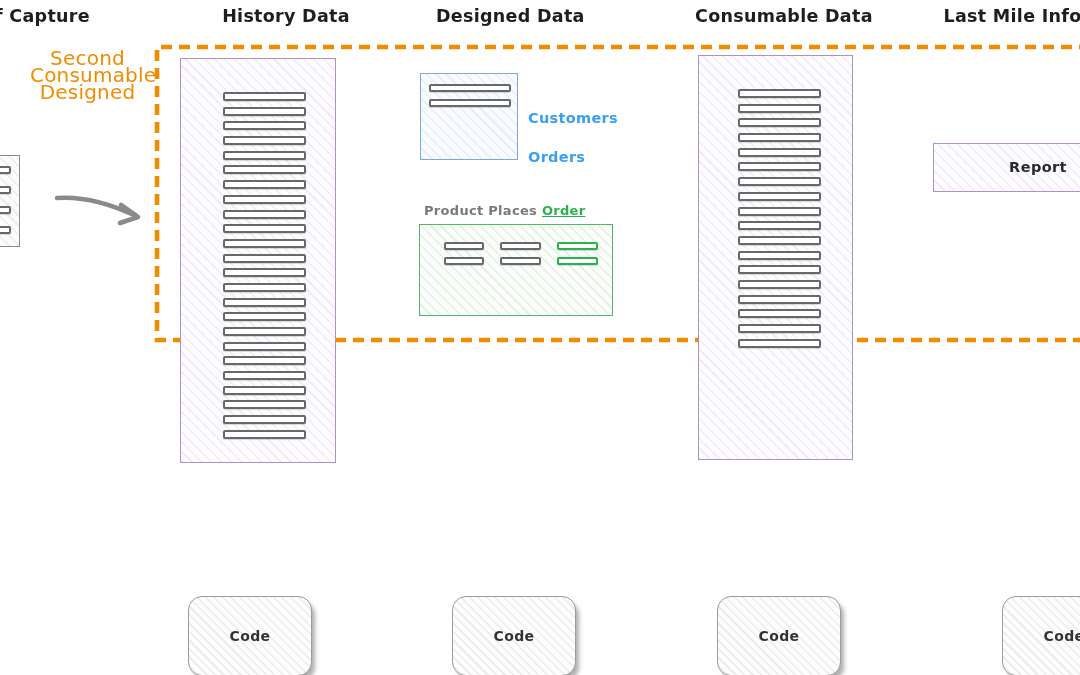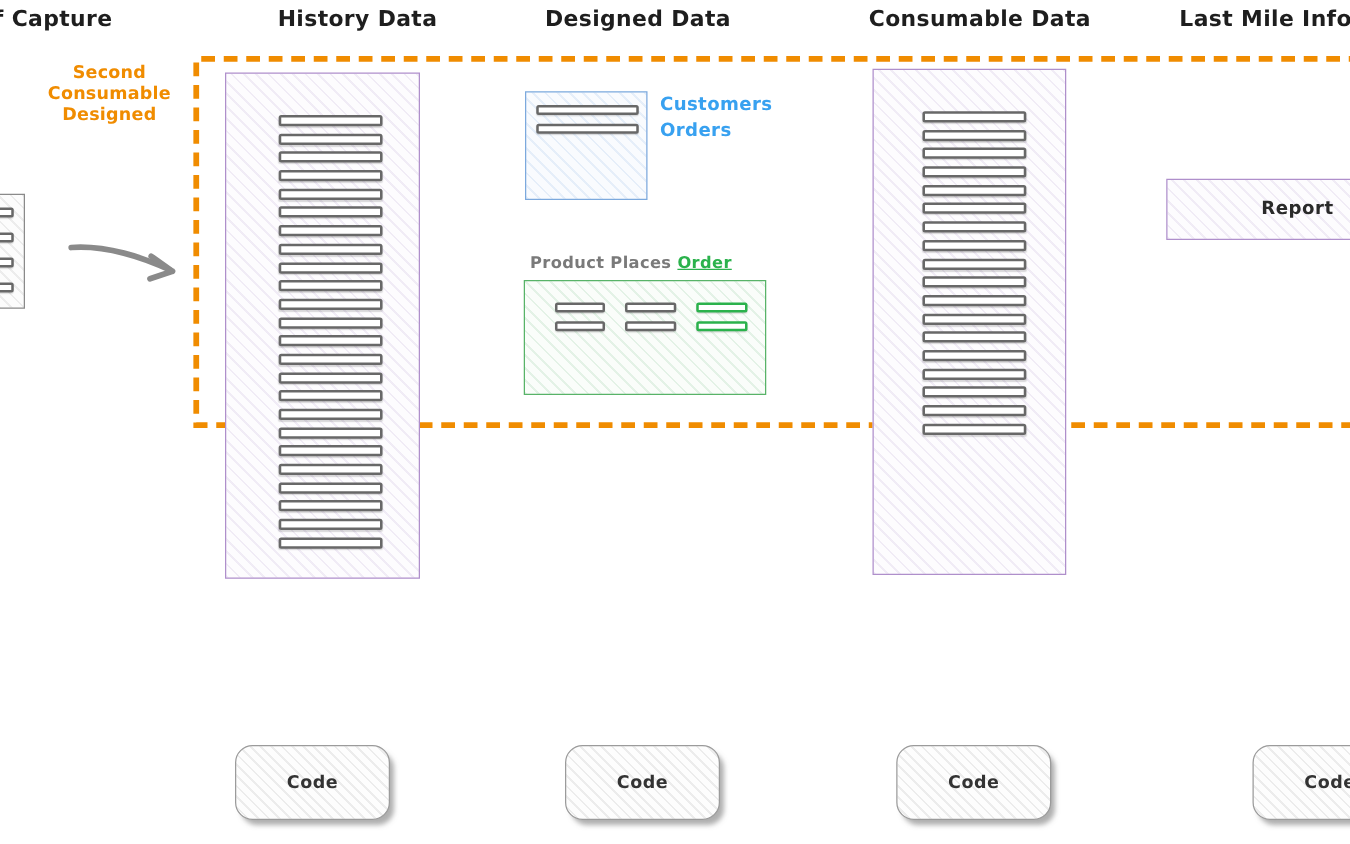--- a/index.html
+++ b/index.html
@@ -37,32 +37,32 @@
   .stack{display:flex;flex-direction:column;gap:5.7px;}
   .bar{
     height:9px;border:2px solid var(--bar-border,#686868);
     background:#fff;border-radius:2px;box-sizing:border-box;
     box-shadow:0 1px 1px rgba(0,0,0,0.15);
   }
   .bar.small{height:8px;}
   .bar.green{border-color:var(--green-bright,#2bb24c);}
   
   .orange-note{
-    color:var(--orange,#f08c00);font-size:14px;font-weight:bold;
+    color:var(--orange,#f08c00);font-size:20px;font-weight:normal;
     text-align:center;line-height:17px;letter-spacing:0.2px;
   }
-  .blue-note{color:var(--blue-text,#38a1f0);font-size:14.5px;font-weight:bold;letter-spacing:0.3px;}
+  .blue-note{color:var(--blue-text,#38a1f0);font-size:14.5px;font-weight:bold;letter-spacing:0.3px;margin-top:34px;}
   .event-caption{font-size:13px;font-weight:bold;color:#7a7a7a;letter-spacing:0.3px;white-space:nowrap;}
   .event-caption .hl{color:var(--green-bright,#2bb24c);text-decoration:underline;}
   .report-box{
     height:49px;line-height:46px;text-align:center;
     font-size:14.5px;font-weight:bold;color:#2a2a2a;letter-spacing:0.4px;
   }
   .code-btn{
-    width:124px;height:60px;border-radius:14px;cursor:pointer;
+    width:124px;height:80px;border-radius:14px;cursor:pointer;
     background-color:#fdfdfd;
     background-image:repeating-linear-gradient(45deg, rgba(140,140,140,0.15) 0px, rgba(140,140,140,0.15) 1.5px, transparent 1.5px, transparent 6px);
     border:1.6px solid #9b9b9b;
     box-shadow:4px 5px 4px -1px rgba(110,110,110,0.55);
     display:flex;align-items:center;justify-content:center;
     font-size:14px;font-weight:bold;color:#333;letter-spacing:0.4px;
   }
   svg.overlay{position:absolute;left:0;top:0;pointer-events:none;}
 </style>
 </head>
@@ -126,21 +126,21 @@
       </div>
   </div>
 
   <div class="abs hatch-blue" style="left:420px;top:73px;width:98px;height:87px;">
     <div class="abs stack" style="left:8px;top:10px;width:82px;gap:7px;">
       <div class="bar small"></div>
     <div class="bar small"></div>
       </div>
   </div>
   <div class="abs blue-note" style="left:528px;top:76px;">Customers</div>
-  <div class="abs blue-note" style="left:528px;top:97px;">Orders</div>
+  <div class="abs blue-note" style="left:528px;top:115px;">Orders</div>
 
   <div class="abs event-caption" style="left:424px;top:203px;">
     <span>Product Places </span><span class="hl">Order</span>
   </div>
   <div class="abs hatch-green" style="left:419px;top:224px;width:194px;height:92px;">
     <div class="abs" style="left:24px;top:17px;display:flex;gap:16px;">
       <div class="stack" style="width:40px;gap:7px;">
         <div class="bar small"></div>
         <div class="bar small"></div>
       </div>

